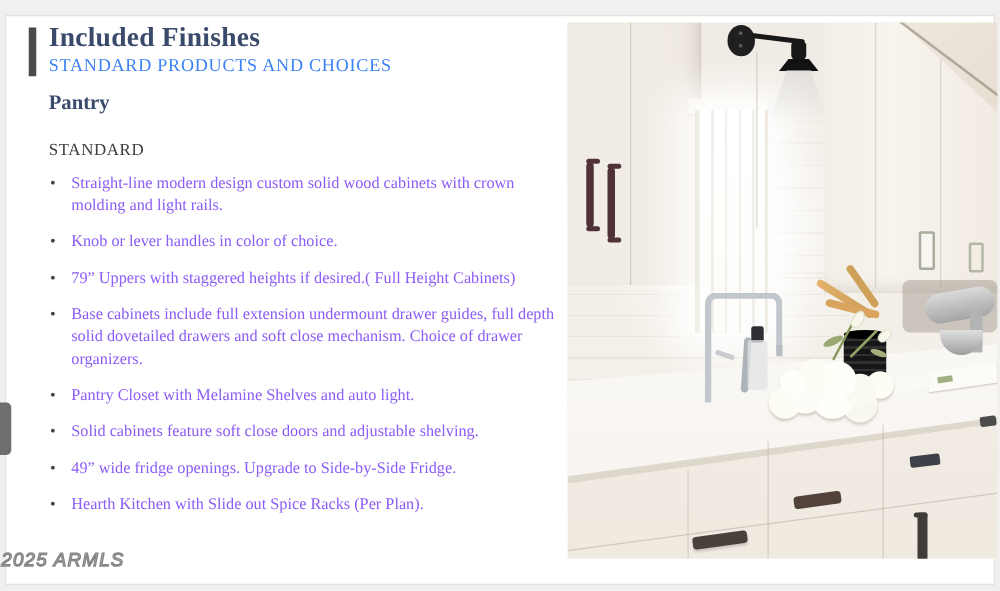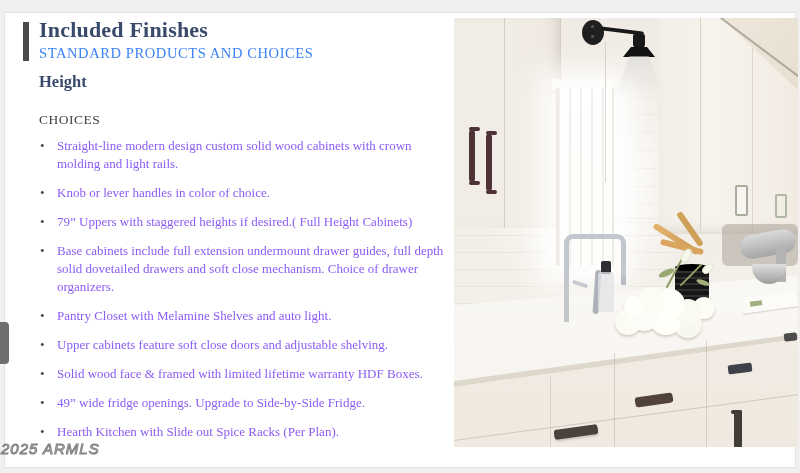--- a/index.html
+++ b/index.html
@@ -164,31 +164,30 @@
       -6px 16px 0 3px #fcfbf4, 70px 2px 0 1px #fdfcf5;
     filter:drop-shadow(0 2px 1px rgba(180,175,160,.55));}
 </style>
 </head>
 <body>
 
 <div class="card">
   <div class="accent-bar"></div>
   <div class="title">Included Finishes</div>
   <div class="subtitle">STANDARD PRODUCTS AND CHOICES</div>
-  <div class="section-heading">Height</div>
-  <div class="list-heading">CHOICES</div>
+  <div class="section-heading">Pantry</div>
+  <div class="list-heading">STANDARD</div>
 
   <ul class="bullets">
     <li>Straight-line modern design custom solid wood cabinets with crown molding and light rails.</li>
     <li>Knob or lever handles in color of choice.</li>
     <li>79” Uppers with staggered heights if desired.( Full Height Cabinets)</li>
     <li>Base cabinets include full extension undermount drawer guides, full depth solid dovetailed drawers and soft close mechanism. Choice of drawer organizers.</li>
     <li>Pantry Closet with Melamine Shelves and auto light.</li>
-    <li>Upper cabinets feature soft close doors and adjustable shelving.</li>
-    <li>Solid wood face &amp; framed with limited lifetime warranty HDF Boxes.</li>
+    <li>Solid cabinets feature soft close doors and adjustable shelving.</li>
     <li>49” wide fridge openings. Upgrade to Side-by-Side Fridge.</li>
     <li>Hearth Kitchen with Slide out Spice Racks (Per Plan).</li>
   </ul>
 
   <div class="photo">
     <div class="pp ph-tiles"></div>
     <div class="pp ph-tiles2"></div>
     <div class="pp ph-cab-left"></div>
     <div class="pp ph-seam-left"></div>
     <div class="pp ph-hl1"></div>

